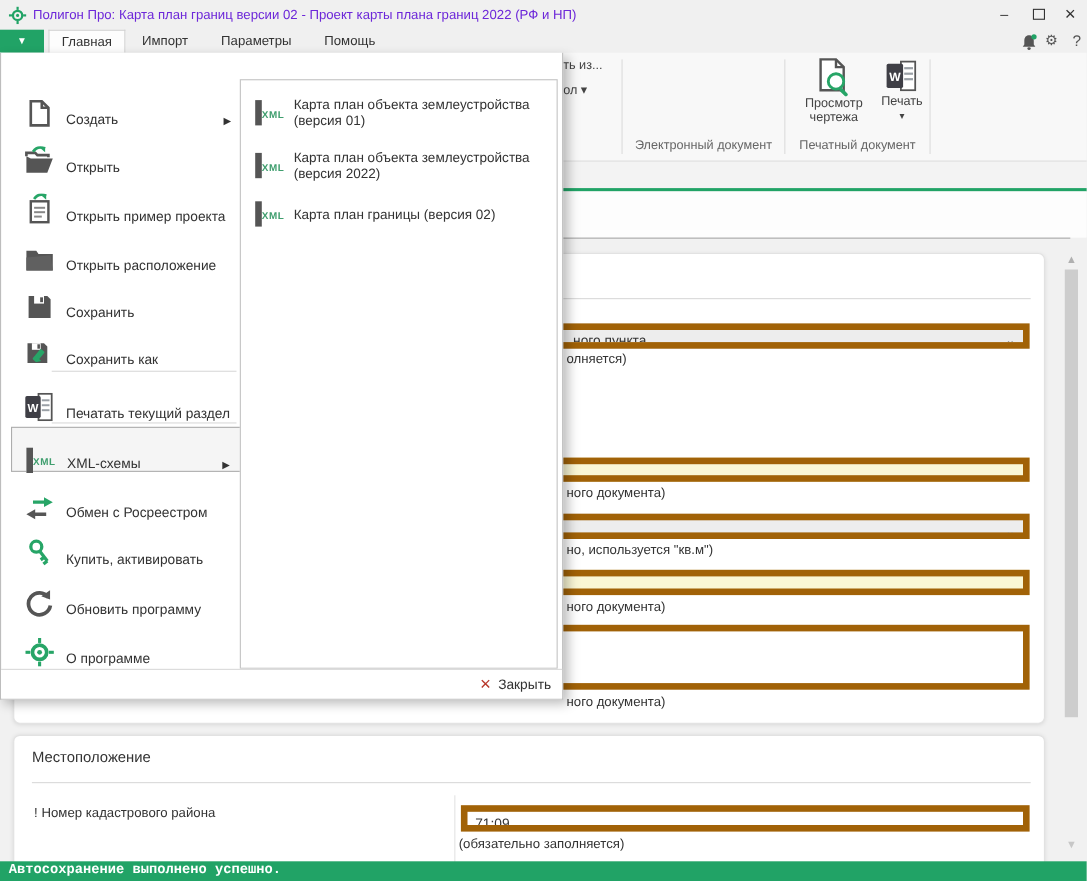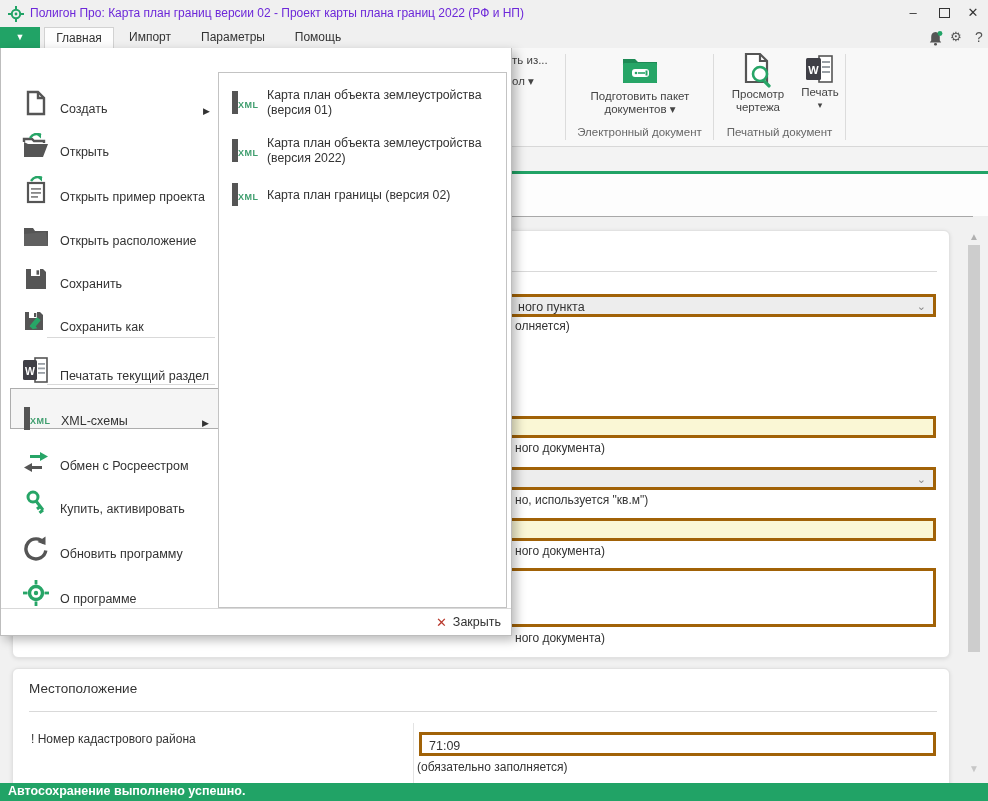--- a/index.html
+++ b/index.html
@@ -28,21 +28,21 @@
   .rib-btn { display:flex; flex-direction:column; align-items:center; text-align:center; font-size:11.5px; color:#444; line-height:13px; cursor:default; }
   .grp-label { font-size:11.5px; color:#666; text-align:center; white-space:nowrap; }
 
   
   .band1 { left:0; top:147px; width:988px; height:24px; background:#f3f3f3; }
   .greenline { left:0; top:171px; width:988px; height:3px; background:#21A366; }
   .band2 { left:0; top:174px; width:988px; height:42px; background:#fdfdfd; }
   .hsep-main { left:0; top:216px; width:973px; height:1px; background:#a8a8a8; }
 
   .card { background:#fff; border:1px solid #e2e2e2; border-radius:6px; box-shadow:0 1px 4px rgba(0,0,0,0.10); }
-  .field { border:3px solid #a16207; background:#fff; font-size:12.5px; color:#333; overflow:hidden; white-space:nowrap; }
+  .field { border:6px solid #a16207; background:#fff; font-size:12.5px; color:#333; overflow:hidden; white-space:nowrap; }
   .combo { background:#ededed; }
   .chev { position:absolute; right:7px; top:3px; color:#8a8a8a; font-size:11px; }
   .yellow { background:#faf7d5; }
   .hint { font-size:12px; color:#333; white-space:nowrap; }
   .indent { padding-left:96px; padding-top:3px; }
 
   .card-title { font-size:13.5px; color:#333; }
   .thin-hsep { height:1px; background:#d9d9d9; }
   .col-div { width:1px; background:#e3e3e3; }
 
@@ -66,21 +66,21 @@
 
   .xmlicon { width:26px; text-align:center; }
   .xmlicon .box { width:15px; height:11px; border:3px solid #555; margin:0 auto; background:#fff; }
   .xmlicon .txt { font-size:9px; font-weight:bold; color:#3f9e6e; letter-spacing:0.5px; line-height:10px; }
 
   .close-bar { left:0px; top:560px; width:510px; height:27px; background:#fff; border-top:1px solid #d9d9d9; display:flex; align-items:center; justify-content:flex-end; padding-right:10px; cursor:default; }
   .close-x { color:#b8372b; font-weight:bold; font-size:13px; margin-right:6px; }
   .close-lbl { font-size:12.5px; color:#333; }
 
   
-  .statusbar { left:0; top:783px; width:988px; height:18px; background:#21A366; z-index:60; }
+  .statusbar { left:0; top:783px; width:988px; height:18px; background:#21A366; z-index:60;font-family:Liberation Mono, monospace; }
   .status-text { left:8px; top:1px; color:#fff; font-size:12.5px; font-weight:bold; white-space:nowrap; }
 </style>
 </head>
 <body>
 
 <div class="app">
 
   <div class="abs titlebar">
     <svg class="abs" style="left:8px;top:6px" width="16" height="16" viewBox="0 0 16 16">
       <circle cx="8" cy="8" r="4.2" fill="none" stroke="#21A366" stroke-width="2"></circle>
@@ -114,32 +114,20 @@
   </div>
 
   <div class="abs ribbon">
     <div class="abs frag" style="left:512px;top:6px">ть из...</div>
     <div class="abs frag" style="left:512px;top:26px">ол ▾</div>
 
     <div class="abs vsep" style="left:565px;top:6px;height:86px"></div>
     <div class="abs vsep" style="left:713px;top:6px;height:86px"></div>
     <div class="abs vsep" style="left:845px;top:6px;height:86px"></div>
 
-    <div class="abs rib-btn" style="left:572px;top:6px;width:136px">
-      <svg width="40" height="32" viewBox="0 0 40 32">
-        <path d="M3 5 L15 5 L18 8 L37 8 L37 29 L3 29 Z" fill="#1d8a55"></path>
-        <rect x="3" y="9" width="34" height="20" rx="1.5" fill="#27a567"></rect>
-        <rect x="12" y="15" width="17" height="8" rx="3" fill="#fff"></rect>
-        <circle cx="16" cy="19" r="1.3" fill="#27a567"></circle>
-          <rect x="18" y="18.2" width="7" height="1.6" fill="#27a567"></rect>
-          <rect x="25.5" y="16.5" width="2" height="5" fill="#27a567"></rect>
-      </svg>
-      <div style="margin-top:4px">Подготовить пакет</div>
-      <div>документов ▾</div>
-    </div>
     <div class="abs grp-label" style="left:566px;top:78px;width:147px">Электронный документ</div>
 
     <div class="abs rib-btn" style="left:718px;top:4px;width:80px">
       <svg width="32" height="36" viewBox="0 0 32 36">
         <path d="M4 2 L18 2 L25 9 L25 30 L4 30 Z" fill="#fff" stroke="#555" stroke-width="2.2"></path>
         <path d="M18 2 L18 9 L25 9" fill="none" stroke="#555" stroke-width="2.2"></path>
         <circle cx="18" cy="22" r="7" fill="#fff" stroke="#27a567" stroke-width="2.6"></circle>
         <rect x="23" y="27.5" width="9" height="3.4" rx="1.7" transform="rotate(45 23 27.5)" fill="#27a567"></rect>
       </svg>
       <div>Просмотр</div>

